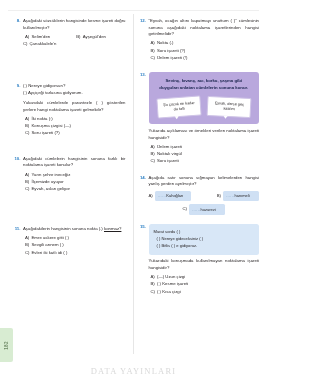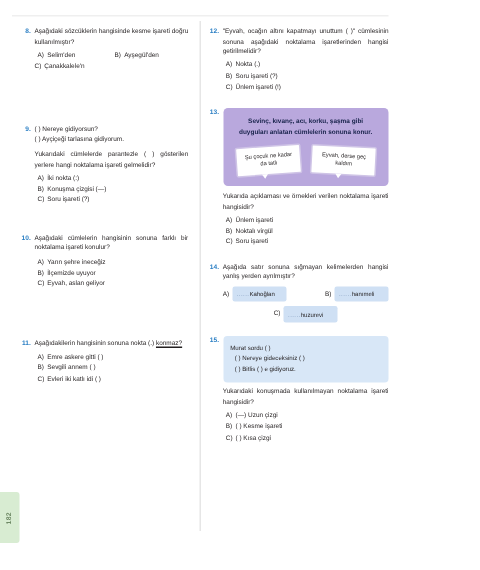--- a/index.html
+++ b/index.html
@@ -379,13 +379,14 @@
         </div>
       </div>
     </div>
 
   </div>
 
   <div class="pagetab">
     <span>182</span>
   </div>
 
+  <div class="footer">DATA YAYINLARI</div>
 </div>
 
 </body></html>

